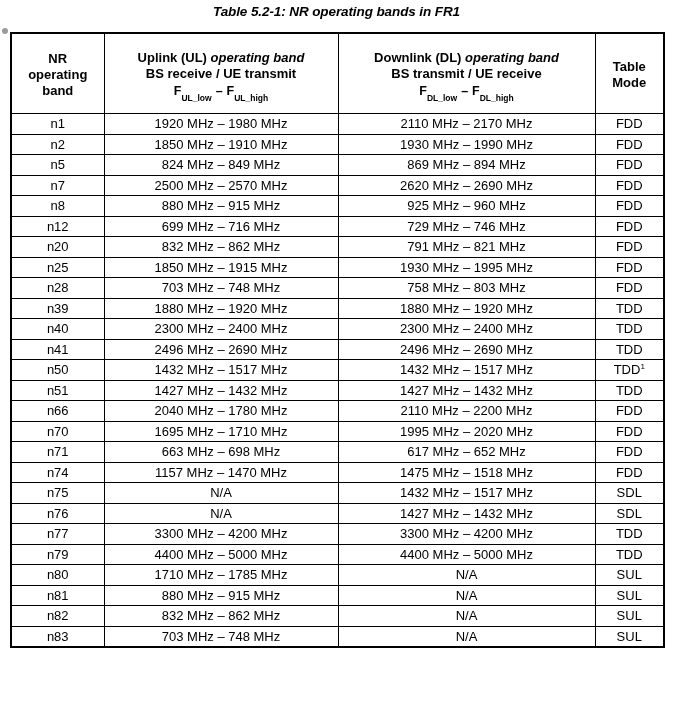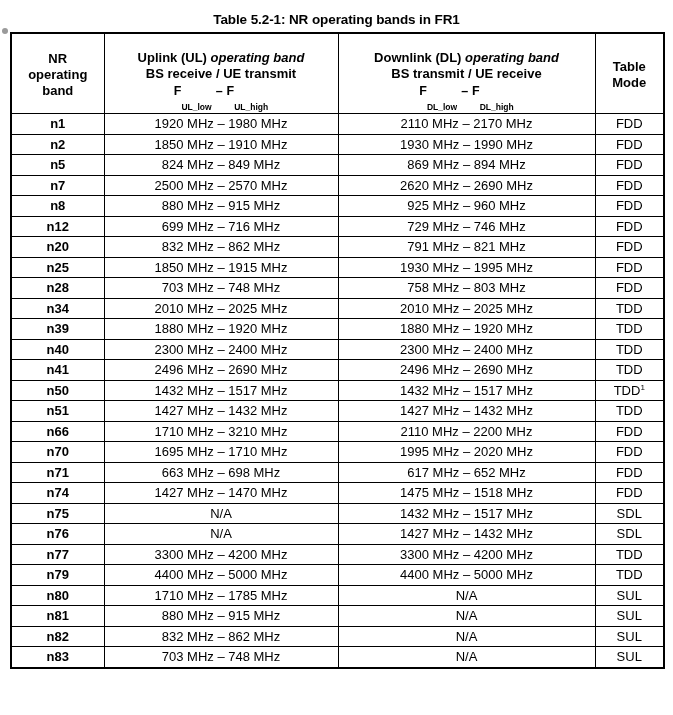--- a/index.html
+++ b/index.html
@@ -14,23 +14,24 @@
     color: #000000;
     overflow: hidden;
     position: relative;
   }
 
   #title {
     text-align: center;
     font-size: 13.5px;
     font-weight: bold;
     letter-spacing: -0.1px;
-    padding-top: 11px;
+    padding-top: 3px;
     line-height: 18px;
     color: #000;
+    font-style: italic;
   }
 
   #artifact-dot {
     position: absolute;
     left: 2px;
     top: 28px;
     width: 6px;
     height: 6px;
     border-radius: 50%;
     background: #9a9a9a;
@@ -91,33 +92,33 @@
   .hdr-f {
     display: block;
     white-space: nowrap;
     padding-top: 1px;
     font-size: 12.5px;
   }
   .hdr-f sub {
     font-size: 8.5px;
     vertical-align: baseline;
     position: relative;
-    top: 15px;
+    top: 6px;
     font-weight: bold;
   }
   .dash-gap { padding: 0 4px; }
 
   tbody td {
     height: 19.5px;
     font-size: 13px;
     font-weight: normal;
     line-height: 19.5px;
     white-space: nowrap;
   }
-  tbody td.band-cell { font-size: 13px; font-weight: bold; }
+  tbody td.band-cell { font-size: 13px; }
   tbody td sup {
     font-size: 8px;
     vertical-align: super;
     line-height: 0;
   }
 </style>
 </head>
 <body>
 
 <div id="title">Table 5.2-1: NR operating bands in FR1</div>
@@ -212,26 +213,20 @@
           <td class="dl-cell">1930 MHz – 1995 MHz</td>
           <td class="duplex-cell">FDD</td>
         </tr>
         <tr>
           <td class="band-cell">n28</td>
           <td class="ul-cell">703 MHz – 748 MHz</td>
           <td class="dl-cell">758 MHz – 803 MHz</td>
           <td class="duplex-cell">FDD</td>
         </tr>
         <tr>
-          <td class="band-cell">n34</td>
-          <td class="ul-cell">2010 MHz – 2025 MHz</td>
-          <td class="dl-cell">2010 MHz – 2025 MHz</td>
-          <td class="duplex-cell">TDD</td>
-        </tr>
-        <tr>
           <td class="band-cell">n39</td>
           <td class="ul-cell">1880 MHz – 1920 MHz</td>
           <td class="dl-cell">1880 MHz – 1920 MHz</td>
           <td class="duplex-cell">TDD</td>
         </tr>
         <tr>
           <td class="band-cell">n40</td>
           <td class="ul-cell">2300 MHz – 2400 MHz</td>
           <td class="dl-cell">2300 MHz – 2400 MHz</td>
           <td class="duplex-cell">TDD</td>
@@ -249,39 +244,39 @@
           <td class="duplex-cell">TDD<sup>1</sup></td>
         </tr>
         <tr>
           <td class="band-cell">n51</td>
           <td class="ul-cell">1427 MHz – 1432 MHz</td>
           <td class="dl-cell">1427 MHz – 1432 MHz</td>
           <td class="duplex-cell">TDD</td>
         </tr>
         <tr>
           <td class="band-cell">n66</td>
-          <td class="ul-cell">1710 MHz – 3210 MHz</td>
+          <td class="ul-cell">2040 MHz – 1780 MHz</td>
           <td class="dl-cell">2110 MHz – 2200 MHz</td>
           <td class="duplex-cell">FDD</td>
         </tr>
         <tr>
           <td class="band-cell">n70</td>
           <td class="ul-cell">1695 MHz – 1710 MHz</td>
           <td class="dl-cell">1995 MHz – 2020 MHz</td>
           <td class="duplex-cell">FDD</td>
         </tr>
         <tr>
           <td class="band-cell">n71</td>
           <td class="ul-cell">663 MHz – 698 MHz</td>
           <td class="dl-cell">617 MHz – 652 MHz</td>
           <td class="duplex-cell">FDD</td>
         </tr>
         <tr>
           <td class="band-cell">n74</td>
-          <td class="ul-cell">1427 MHz – 1470 MHz</td>
+          <td class="ul-cell">1157 MHz – 1470 MHz</td>
           <td class="dl-cell">1475 MHz – 1518 MHz</td>
           <td class="duplex-cell">FDD</td>
         </tr>
         <tr>
           <td class="band-cell">n75</td>
           <td class="ul-cell">N/A</td>
           <td class="dl-cell">1432 MHz – 1517 MHz</td>
           <td class="duplex-cell">SDL</td>
         </tr>
         <tr>

